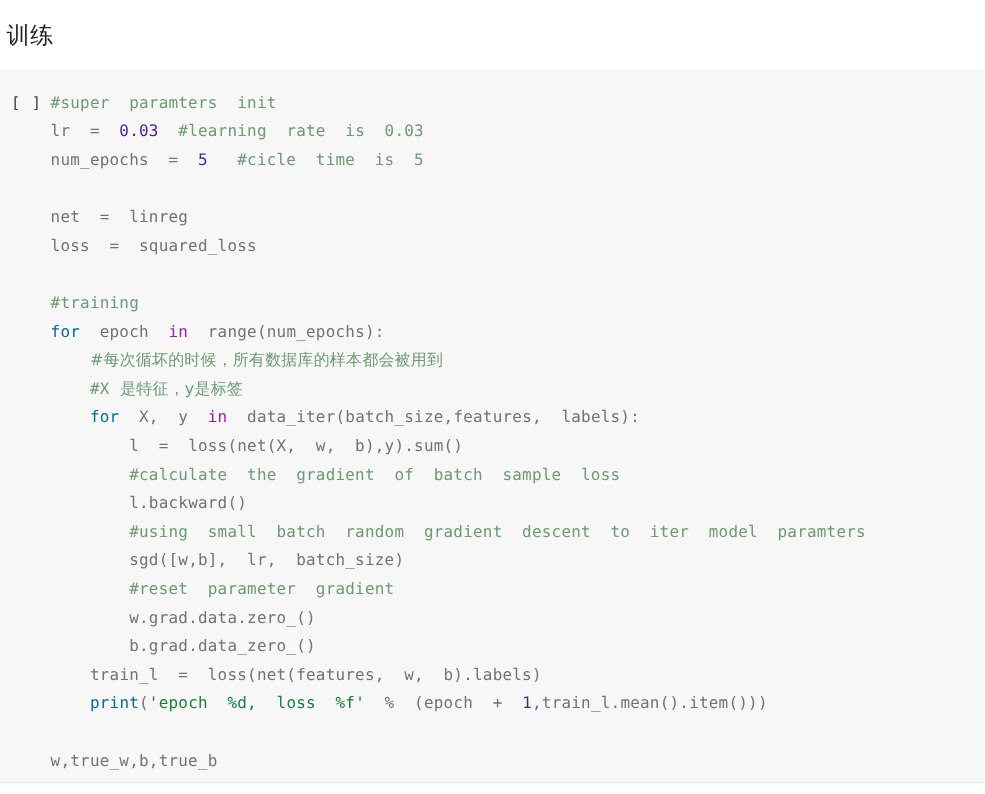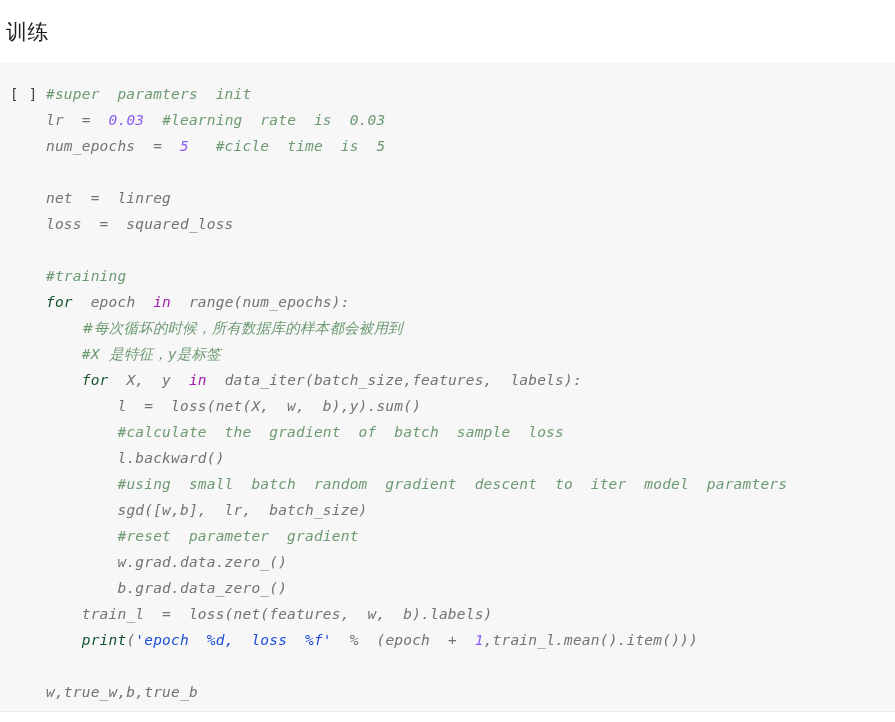--- a/index.html
+++ b/index.html
@@ -72,33 +72,32 @@
     font-size: 14.5px;
     line-height: 26px;
     white-space: pre;
     color: #3c4043;
     letter-spacing: 0.2px;
     padding-right: 8px;
   }
   .code-line {
     white-space: pre;
     min-height: 26px;
-    font-style: italic;
   }
   .code-line.blank {
     height: 26px;
   }
 
   
   .t-com   { color: #6d9a73; }   
   .t-comcn { color: #6d9a73; font-family: "DejaVu Sans", "Liberation Sans", sans-serif; }
-  .t-kw    { color: #14532d; }   
+  .t-kw    { color: #0369a1; }   
   .t-kw2   { color: #a21caf; }   
-  .t-num   { color: #8b5cf6; }   
-  .t-str   { color: #1d4ed8; }   
+  .t-num   { color: #4c1d95; }   
+  .t-str   { color: #15803d; }   
   .t-id    { color: #737373; }   
 </style>
 </head>
 <body>
 
 <div class="page">
 
   <div class="heading-area">
     <div class="heading">训练</div>
   </div>

